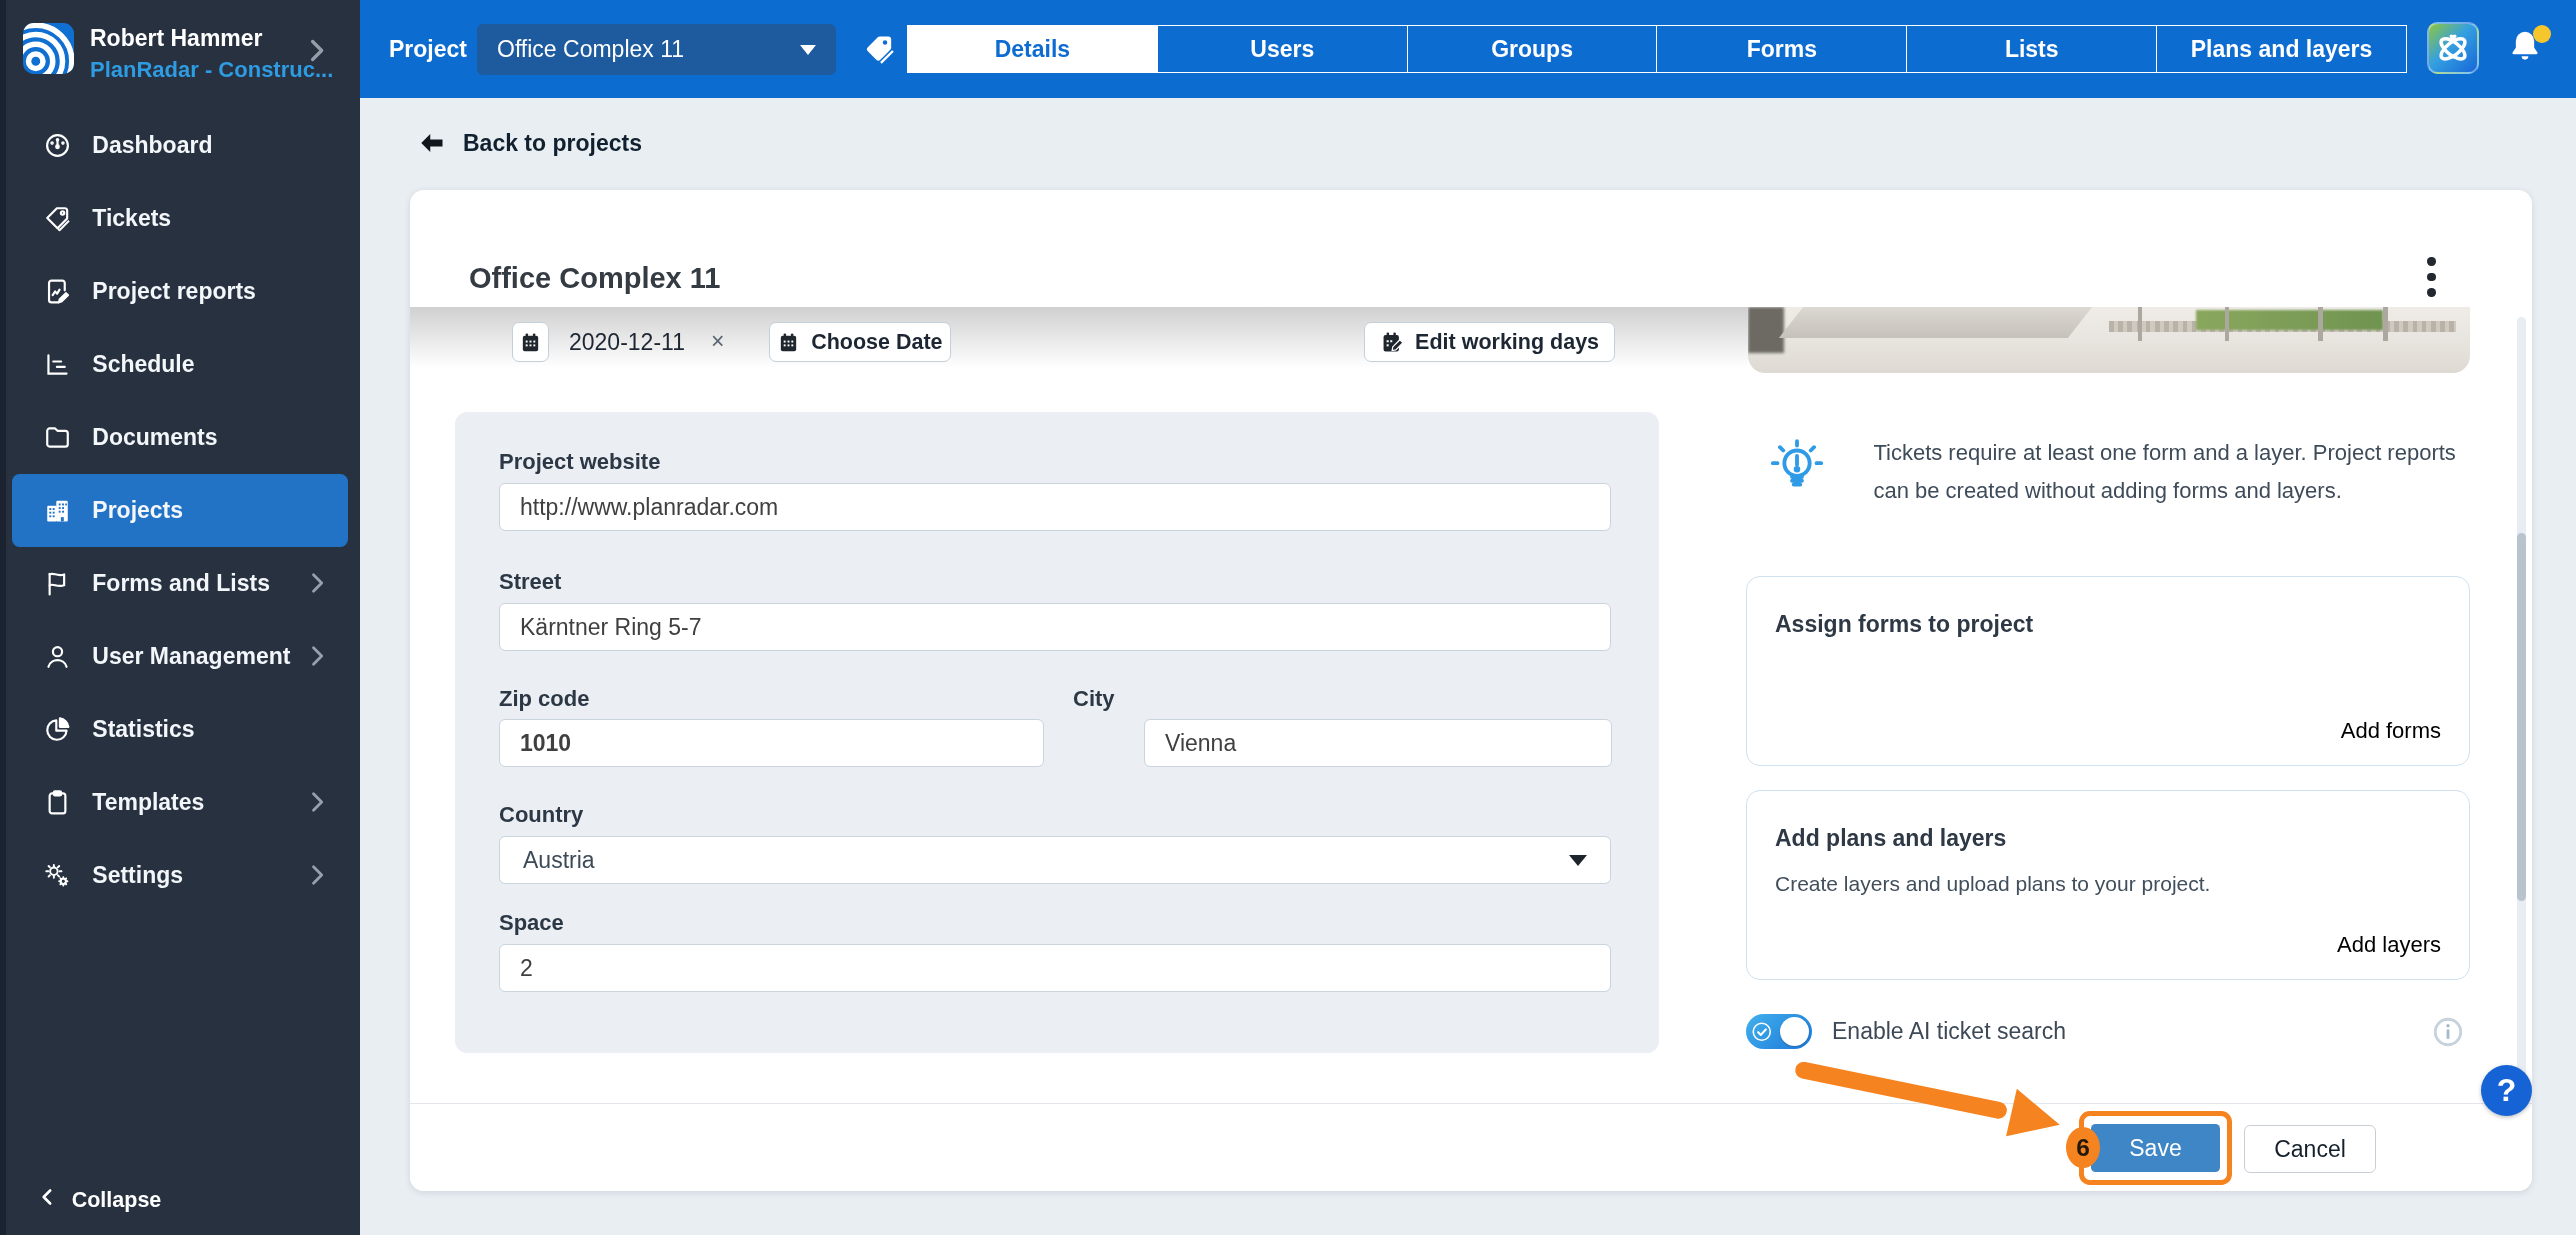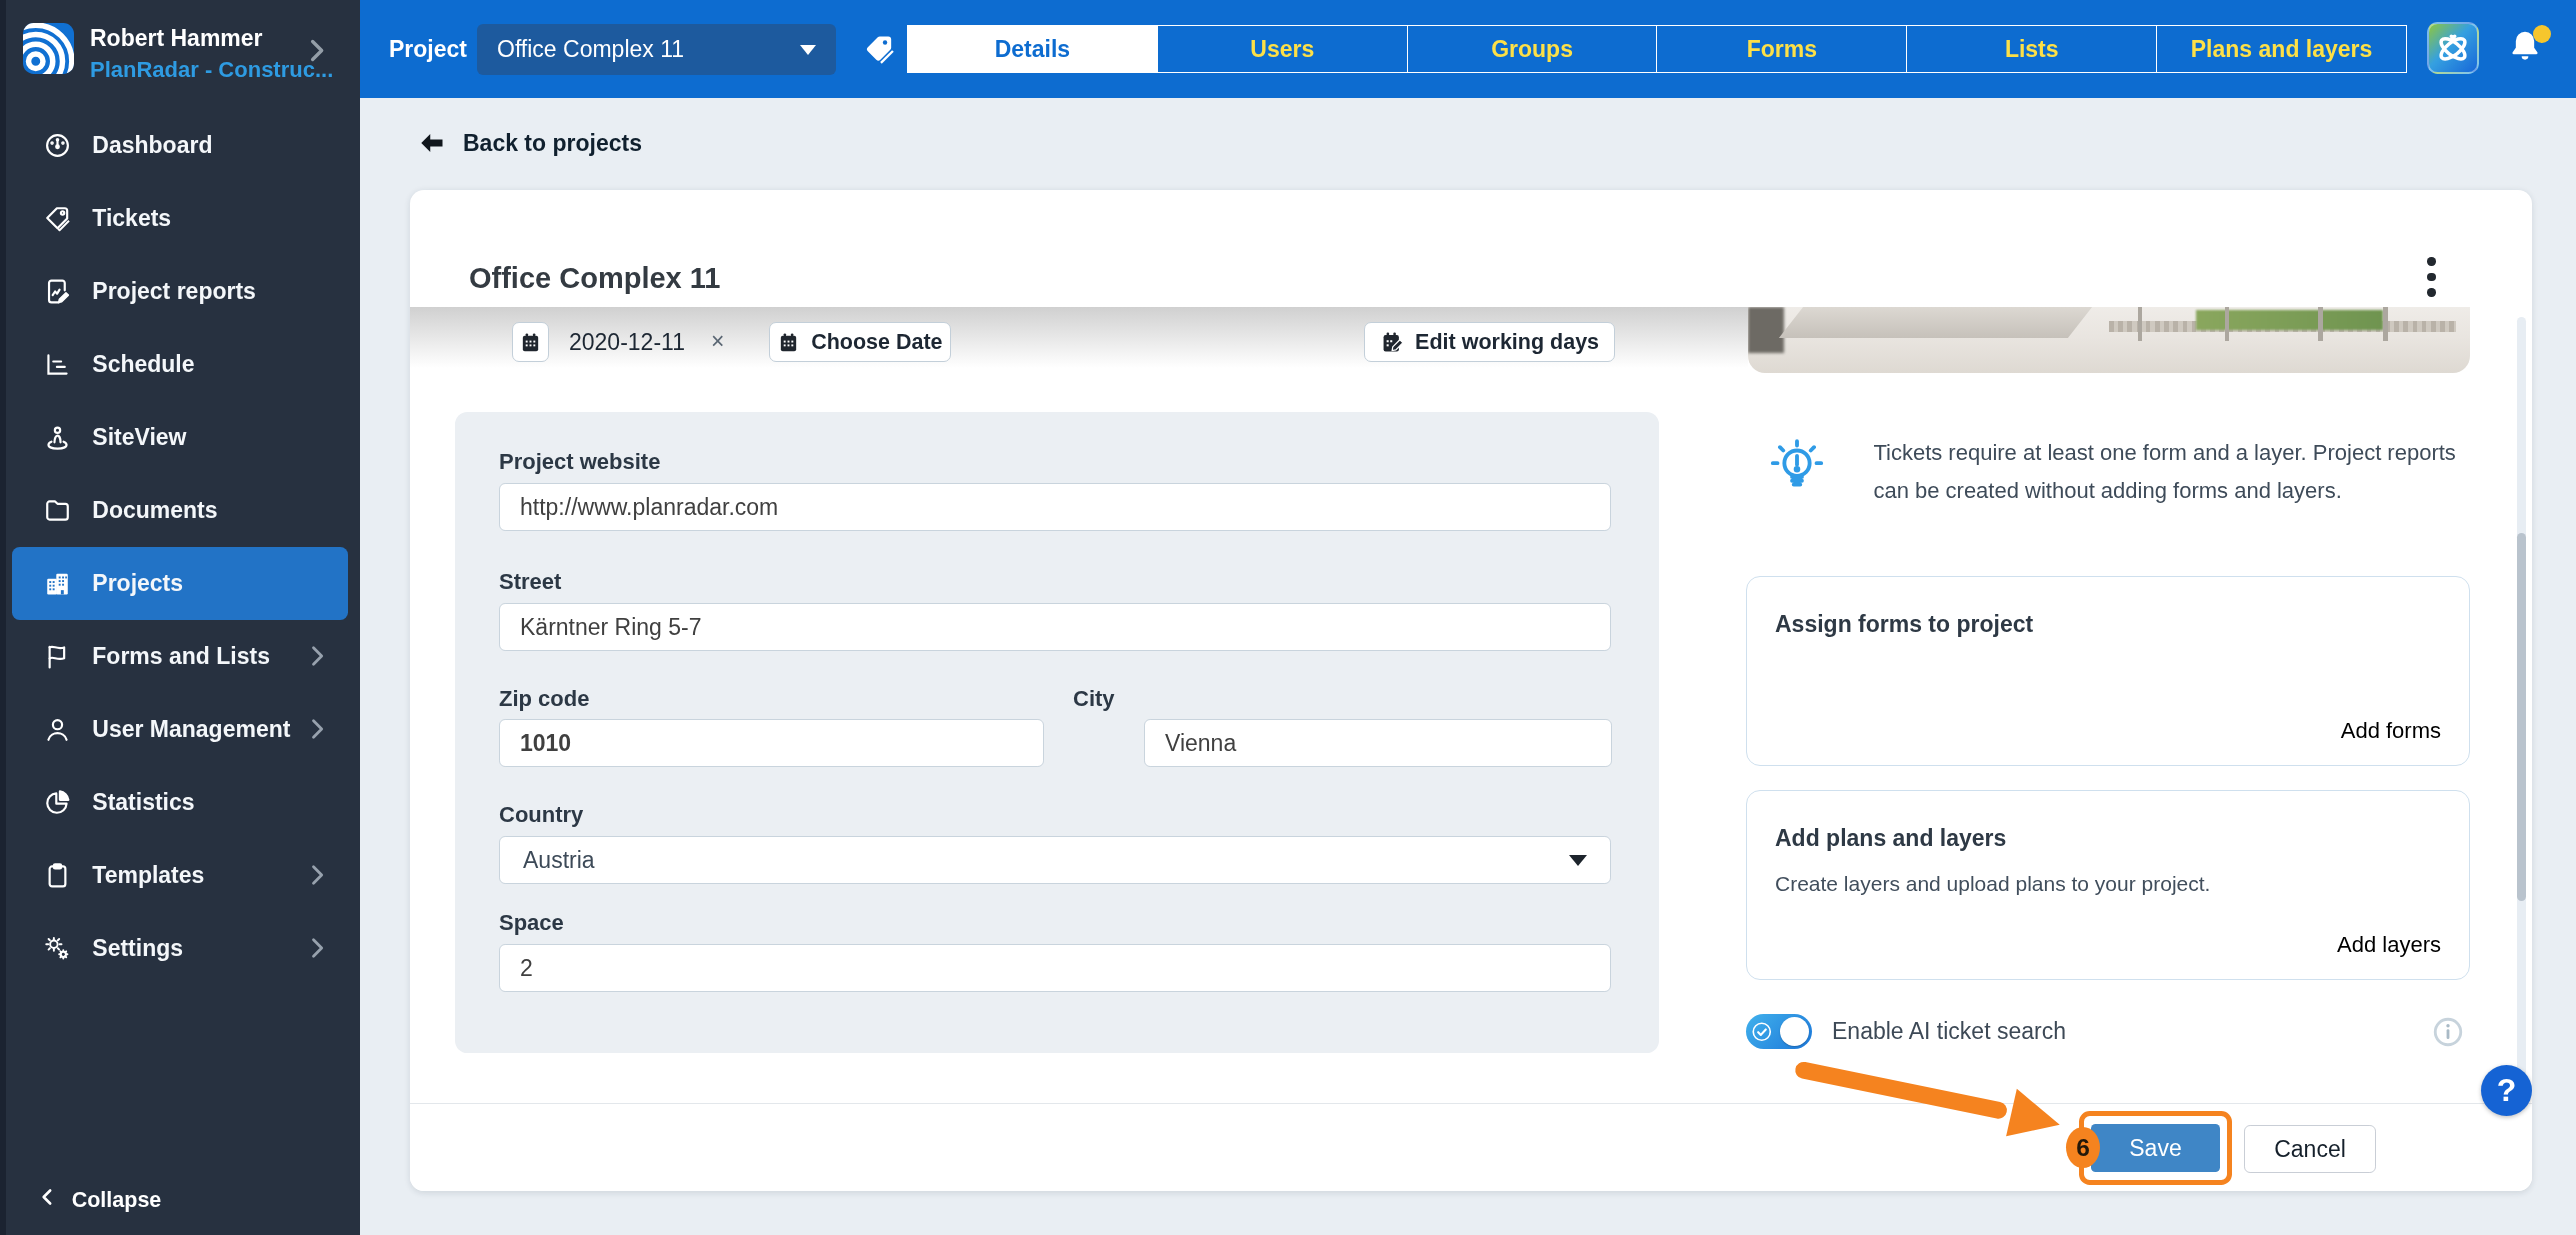--- a/index.html
+++ b/index.html
@@ -24,21 +24,21 @@
   .collapse{position:absolute;left:35px;bottom:17px;height:38px;display:flex;align-items:center;gap:10.7px;color:#fff;font-size:21.5px;font-weight:600}
 
   
   .topbar{position:absolute;left:360px;top:0;width:2269px;height:98px;background:#0d6cd0}
   .tb-project-label{position:absolute;left:29px;top:36px;font-size:23px;font-weight:700;color:#fff}
   .tb-select{position:absolute;left:117px;top:24px;width:359px;height:51px;background:#1d5a9e;border-radius:6.1px;
              display:flex;align-items:center;padding:0 20px;color:#fff;font-size:23px;cursor:pointer}
   .tb-select .caret{margin-left:auto;width:0;height:0;border-left:8.4px solid transparent;border-right:8.4px solid transparent;border-top:10px solid #fff}
   .tb-tag{position:absolute;left:502px;top:32px;width:35px;height:35px}
   .tabs{position:absolute;left:547px;top:25px;width:1500px;height:48px;display:flex;border:1.5px solid #fff}
-  .tab{flex:1;display:flex;align-items:center;justify-content:center;font-size:23px;font-weight:700;color:#fde047;border-left:1.5px solid #fff;cursor:pointer;white-space:nowrap}
+  .tab{flex:1;display:flex;align-items:center;justify-content:center;font-size:23px;font-weight:700;color:#ffffff;border-left:1.5px solid #fff;cursor:pointer;white-space:nowrap}
   .tab:first-child{border-left:none}
   .tab.active{background:#fff;color:#0d6cd0}
   .tb-appbtn{position:absolute;left:2067px;top:21.5px;width:52px;height:52px;border-radius:10.7px;cursor:pointer;
              background:linear-gradient(135deg,#8ec63f 0%,#35a0e0 45%,#1767d8 100%);border:2.3px solid rgba(255,255,255,.38);
              display:flex;align-items:center;justify-content:center}
   .tb-bell{position:absolute;left:2145px;top:26px;width:46px;height:46px;cursor:pointer}
   .tb-bell .dot{position:absolute;right:0px;top:-1.5px;width:18.4px;height:18.4px;border-radius:50%;background:#f6c62d}
 
   
   .main{position:absolute;left:360px;top:98px;width:2216px;height:1138px;background:#e9eef3}
@@ -173,30 +173,20 @@
         <span class="nav-ic">
           <svg width="29" height="29" viewBox="0 0 24 24" fill="none" stroke="#fff" stroke-width="1.8" stroke-linecap="round">
             <path d="M4.5 4.5v15h15"></path>
               <line x1="8.5" y1="9.5" x2="15" y2="9.5"></line>
               <line x1="11.5" y1="14" x2="18" y2="14"></line>
           </svg>
         </span>
         <span class="nav-label">Schedule</span>
       </div>
 
-      <div class="nav-item">
-        <span class="nav-ic">
-          <svg width="29" height="29" viewBox="0 0 24 24" fill="none" stroke="#fff" stroke-width="1.8" stroke-linecap="round">
-            <circle cx="12" cy="6" r="2.2"></circle>
-            <path d="M9.5 16c0-3.2 1.1-5.6 2.5-5.6s2.5 2.4 2.5 5.6"></path>
-            <path d="M7 15.5c-1.6.7-2.5 1.7-2.5 2.7 0 1.8 3.4 3 7.5 3s7.5-1.2 7.5-3c0-1-.9-2-2.5-2.7"></path>
-          </svg>
-        </span>
-        <span class="nav-label">SiteView</span>
-      </div>
 
       <div class="nav-item">
         <span class="nav-ic">
           <svg width="29" height="29" viewBox="0 0 24 24" fill="none" stroke="#fff" stroke-width="1.8" stroke-linejoin="round">
             <path d="M3.5 6.5a2 2 0 0 1 2-2h4.5l2 2h6.5a2 2 0 0 1 2 2v9a2 2 0 0 1-2 2h-13a2 2 0 0 1-2-2z"></path>
           </svg>
         </span>
         <span class="nav-label">Documents</span>
       </div>
 

